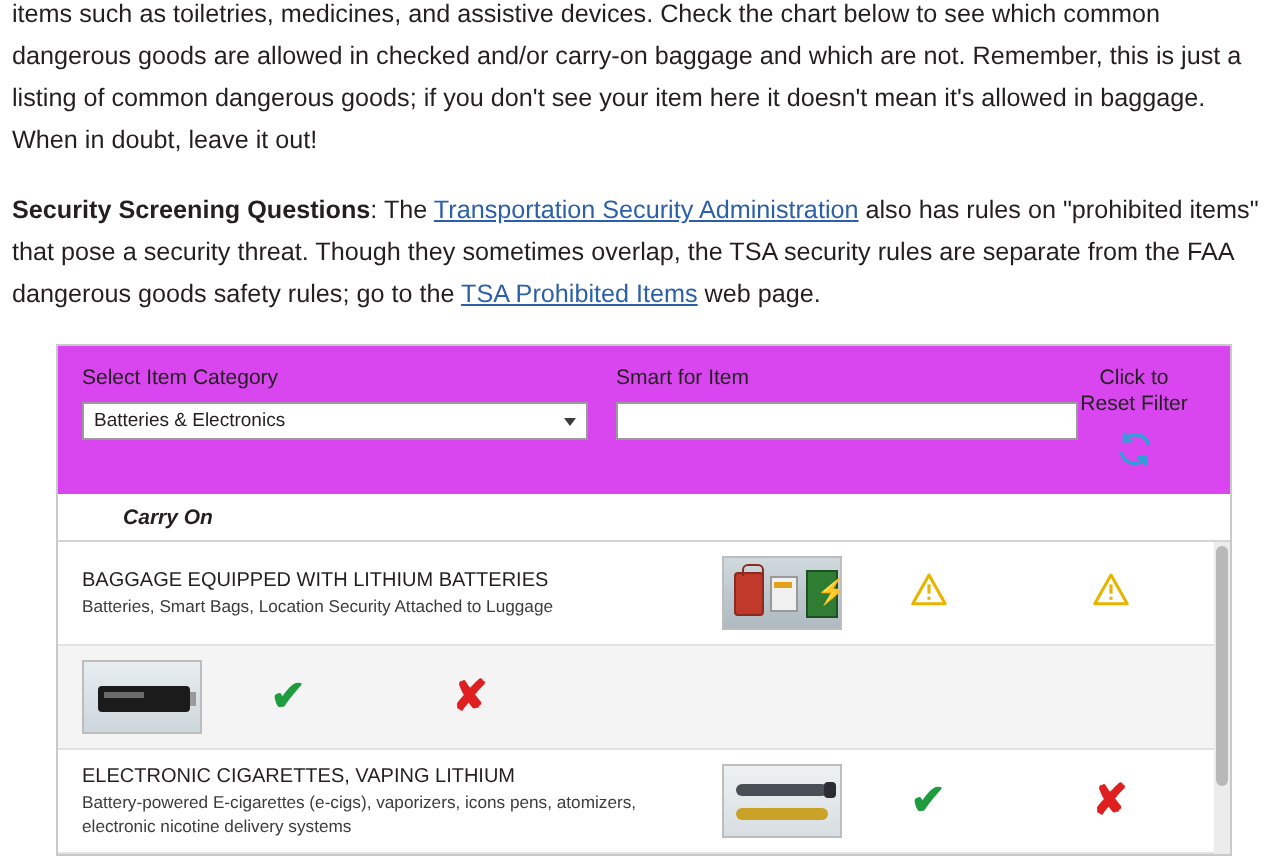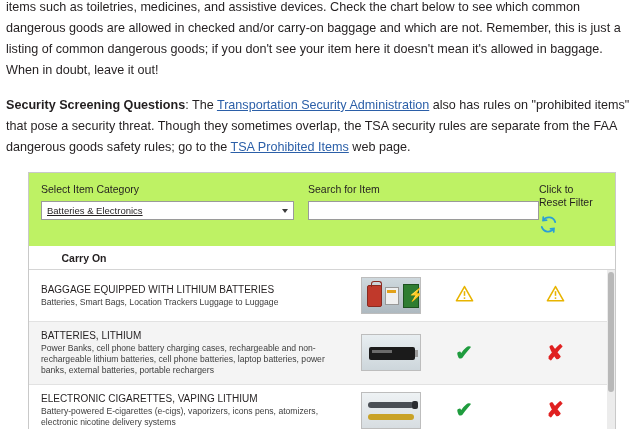--- a/index.html
+++ b/index.html
@@ -33,46 +33,45 @@
   .widget {
     margin: 6px 28px 0 28px;
     border: 1px solid #c9c9c9;
     background: #ffffff;
     position: relative;
   }
   .widget-top {
     display: flex;
     align-items: flex-start;
     padding: 10px 12px 8px 12px;
-    background: #bef264;
+    background: #d946ef;
   }
   .col-cat { width: 253px; }
   .col-search { width: 245px; padding-left: 14px; }
-  .col-reset { flex: 1; text-align: left; padding-right: 8px; }
+  .col-reset { flex: 1; text-align: center; padding-right: 8px; }
   .lbl {
     font-size: 10.5px;
     color: #231f20;
     line-height: 13px;
     display: block;
   }
   .lbl.sub { color: #3a3a3a; }
   .select-box {
     margin-top: 5px;
     height: 19px;
     border: 1px solid #9a9a9a;
     background: #ffffff;
     font-size: 9.5px;
     color: #231f20;
     padding: 0 18px 0 5px;
     line-height: 17px;
     position: relative;
     width: 100%;
     white-space: nowrap;
     overflow: hidden;
-    text-decoration: underline;
   }
   .select-box .caret {
     position: absolute;
     right: 5px; top: 7px;
     width: 0; height: 0;
     border-left: 3.5px solid transparent;
     border-right: 3.5px solid transparent;
     border-top: 4px solid #3b3b3b;
   }
   .search-box {
@@ -102,20 +101,21 @@
     font-size: 11px;
     font-weight: bold;
     color: #231f20;
     flex: 1;
   }
   .th-carry, .th-checked {
     font-size: 10.5px;
     font-weight: bold;
     color: #231f20;
     text-align: center;
+    font-style: italic;
   }
   .th-carry { width: 86px; }
   .th-checked { width: 96px; }
   .rows {
     position: relative;
     overflow: hidden;
   }
   .row {
     display: flex;
     align-items: center;
@@ -199,21 +199,21 @@
 
     <div class="widget-top">
       <div class="col-cat">
         <span class="lbl">Select Item Category</span>
         <div class="select-box">
           <span>Batteries &amp; Electronics</span>
           <span class="caret"></span>
         </div>
       </div>
       <div class="col-search">
-        <span class="lbl">Search for Item</span>
+        <span class="lbl">Smart for Item</span>
         <input class="search-box" type="text" placeholder="" style="">
       </div>
       <div class="col-reset">
         <span class="lbl">Click to Reset Filter</span>
         <span class="reset-icon">
           <svg width="19" height="19" viewBox="0 0 24 24" fill="none" stroke="#2b9fd6" stroke-width="2.2" stroke-linecap="round">
             <path d="M20.5 9A8.5 8.5 0 0 0 5.5 6.5"></path>
             <path d="M3.5 15A8.5 8.5 0 0 0 18.5 17.5"></path>
             <path d="M5.4 2.6 5.2 6.9 9.5 6.6"></path>
             <path d="M18.6 21.4 18.8 17.1 14.5 17.4"></path>
@@ -224,21 +224,21 @@
 
     <div class="tbl-head">
       <div class="th-carry">Carry On</div>
     </div>
 
     <div class="rows">
 
       <div class="row">
         <div class="row-text">
           <div class="row-title">BAGGAGE EQUIPPED WITH LITHIUM BATTERIES</div>
-          <div class="row-desc">Batteries, Smart Bags, Location Trackers Luggage to Luggage</div>
+          <div class="row-desc">Batteries, Smart Bags, Location Security Attached to Luggage</div>
         </div>
         <div class="thumb art-bags">
           <span class="suitcase"></span>
             <span class="tag"></span>
             <span class="tag2"></span>
             <span class="batt"></span>
             <span class="bolt">⚡</span>
         </div>
         <div class="cell-carry">
           <span class="warn">
@@ -254,24 +254,20 @@
             <svg width="19" height="17" viewBox="0 0 24 22">
                 <path d="M12 2 22.5 20.5H1.5Z" fill="none" stroke="#e8b400" stroke-width="2" stroke-linejoin="round"></path>
                 <rect x="11" y="8" width="2" height="6" fill="#e8b400"></rect>
                 <rect x="11" y="16" width="2" height="2" fill="#e8b400"></rect>
               </svg>
           </span>
         </div>
       </div>
 
       <div class="row alt">
-        <div class="row-text">
-          <div class="row-title">BATTERIES, LITHIUM</div>
-          <div class="row-desc">Power Banks, cell phone battery charging cases, rechargeable and non-rechargeable lithium batteries, cell phone batteries, laptop batteries, power banks, external batteries, portable rechargers</div>
-        </div>
         <div class="thumb art-batt">
           <span class="cell"></span>
             <span class="lbl2"></span>
         </div>
         <div class="cell-carry">
           <span class="glyph check">✔</span>
         </div>
         <div class="cell-checked">
           <span class="glyph cross">✘</span>
         </div>

